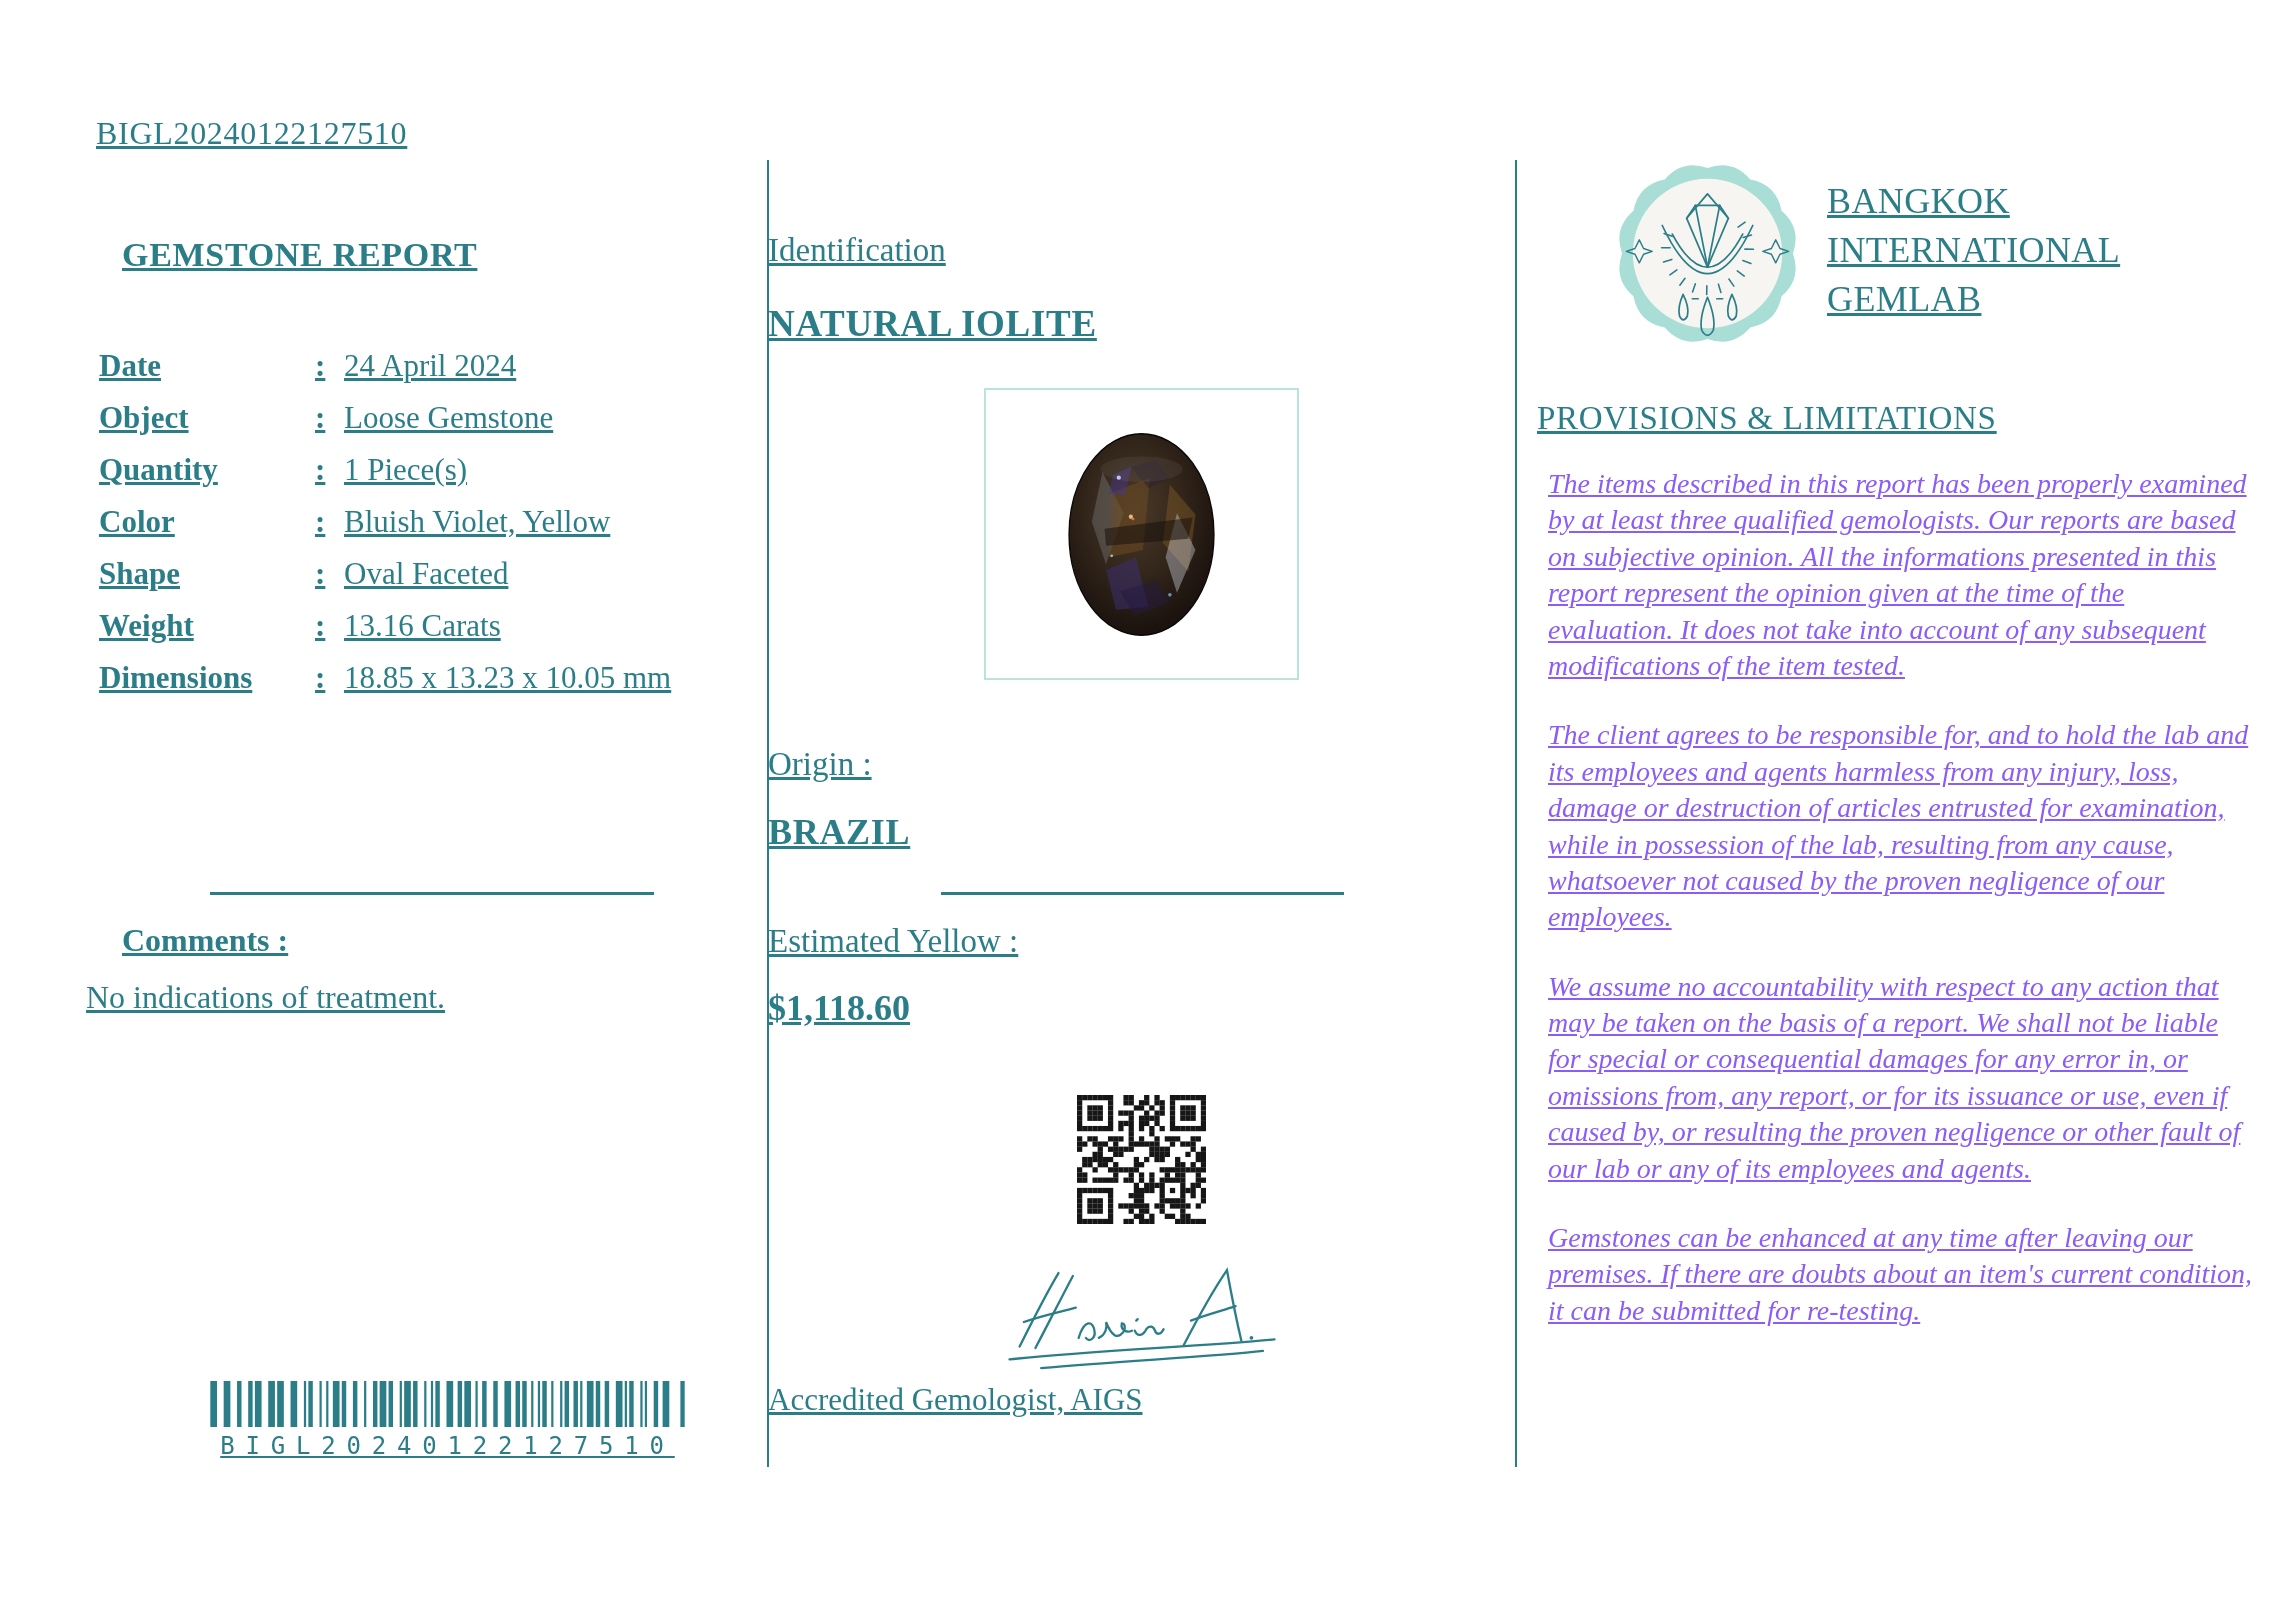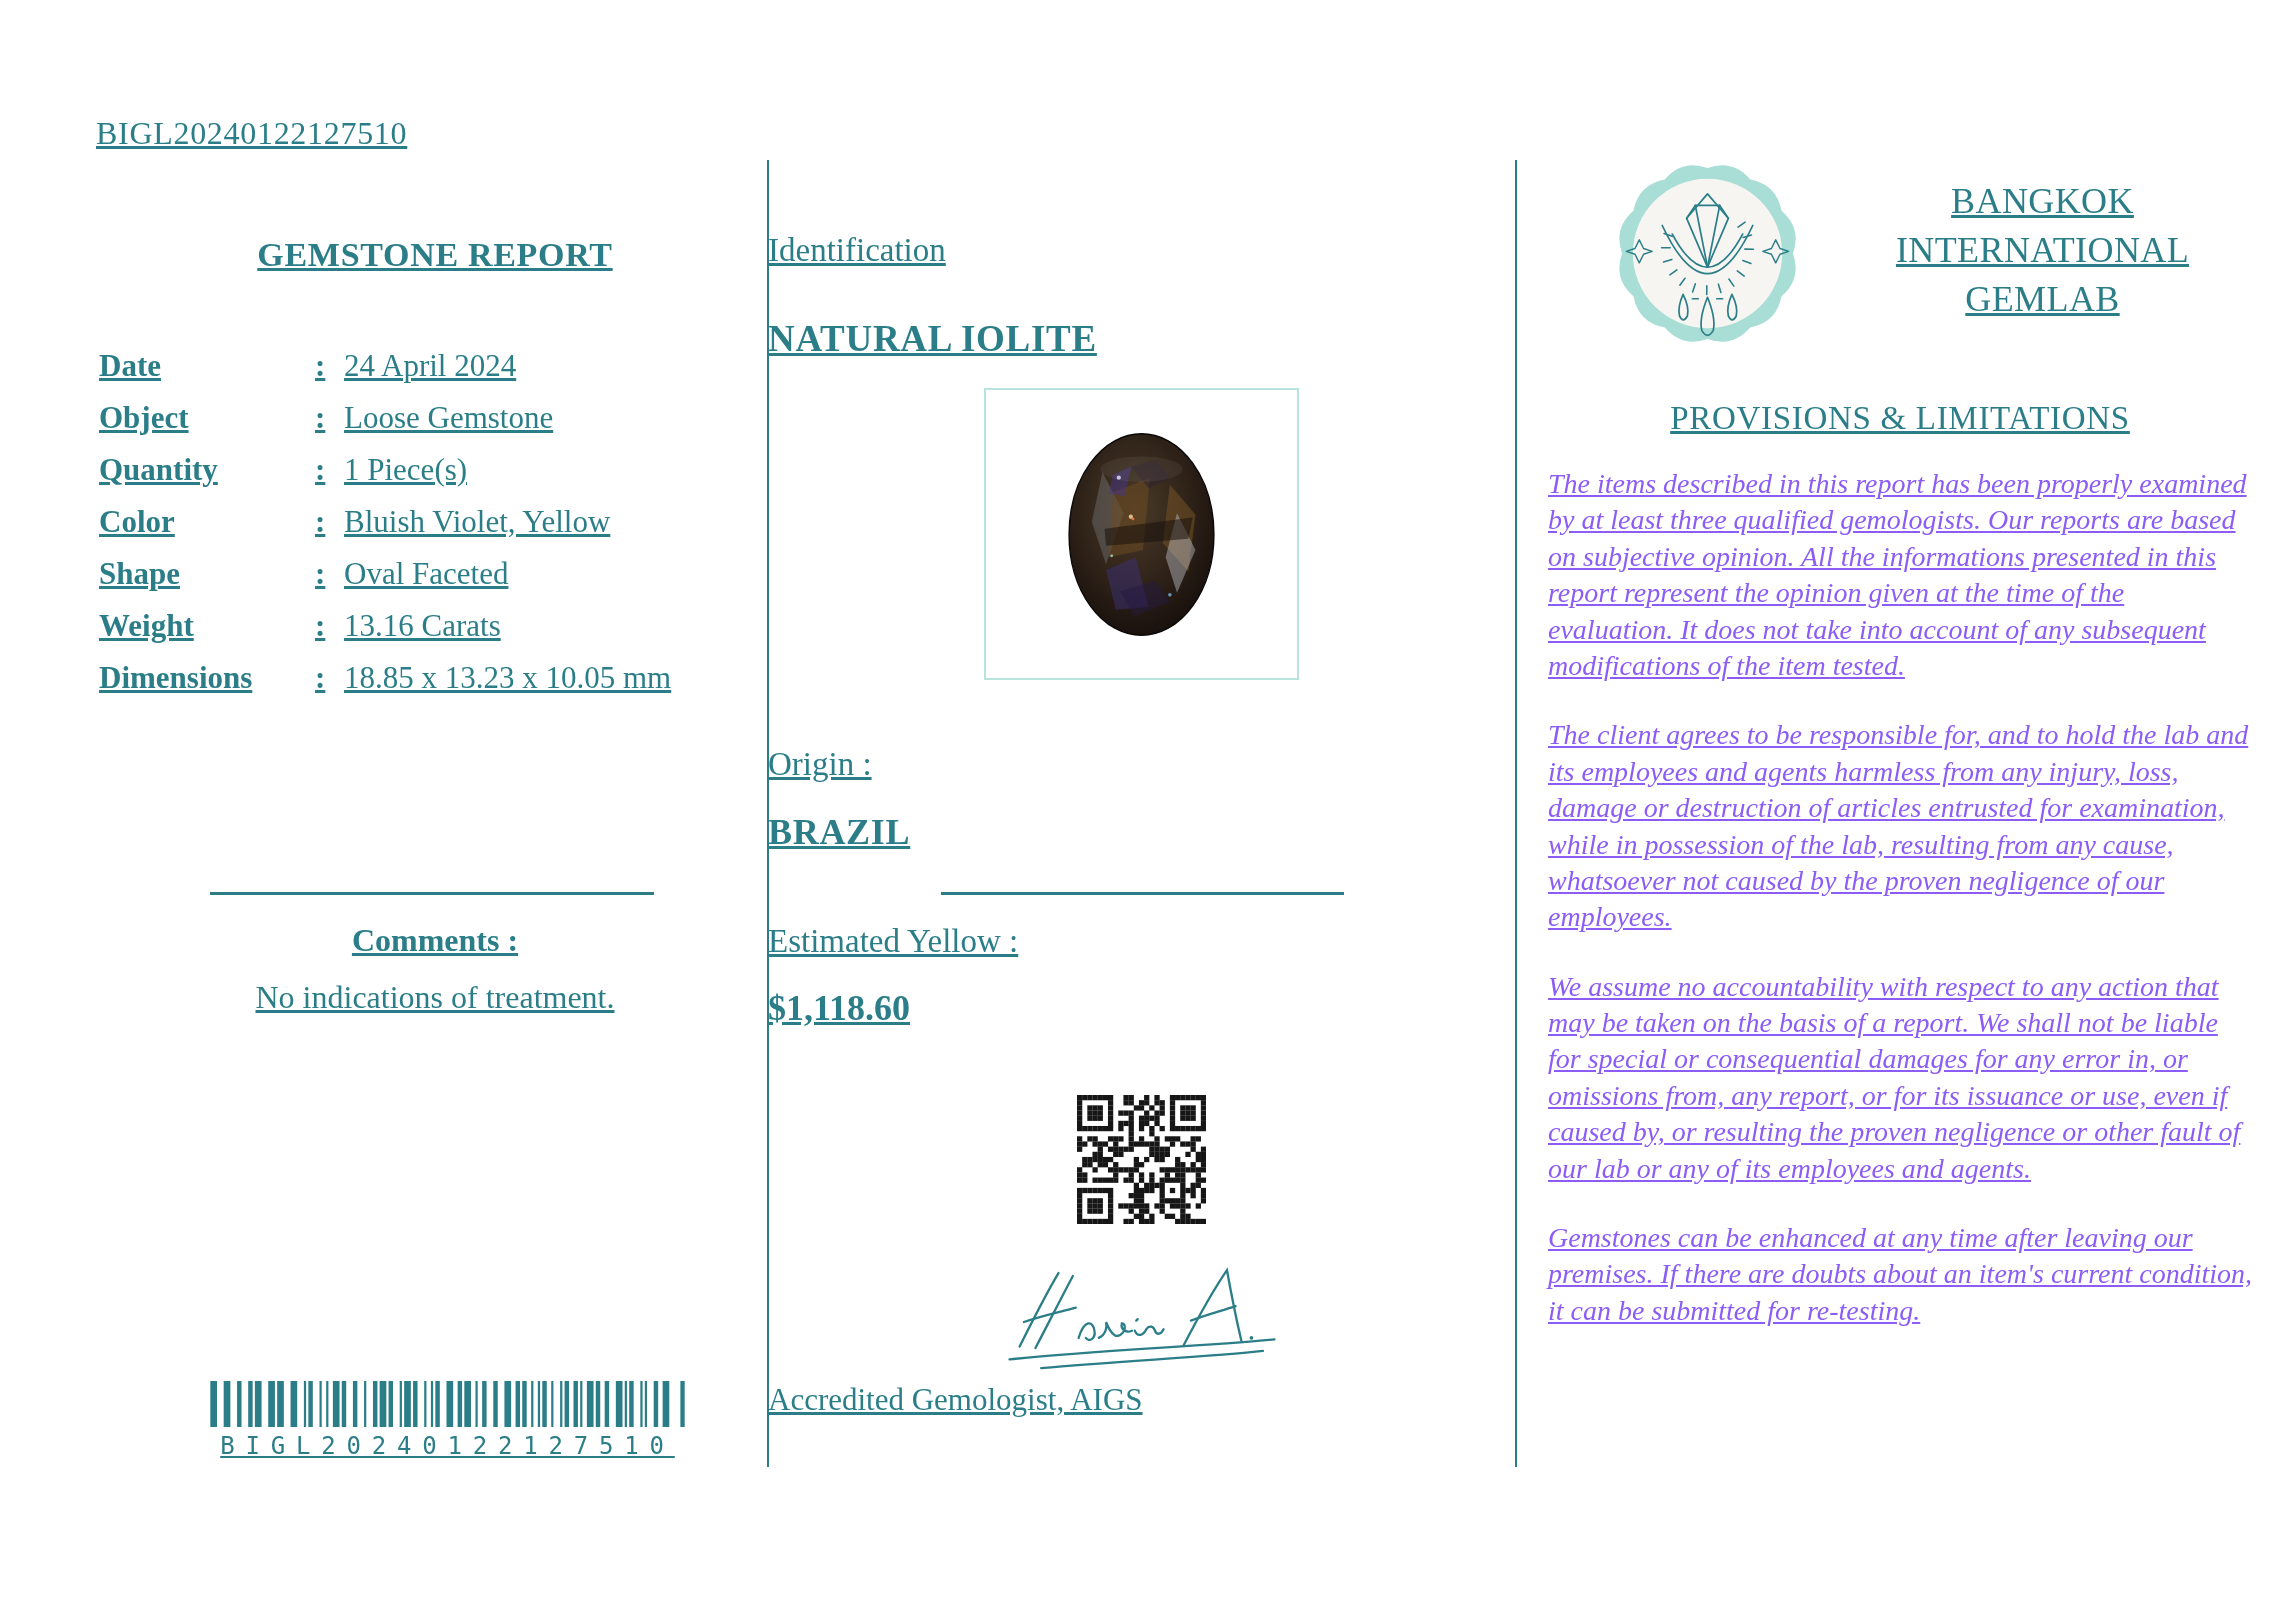--- a/index.html
+++ b/index.html
@@ -1,19 +1,19 @@
 <!DOCTYPE html>
 <html style="font-size:11.5px"><head>
 <meta charset="utf-8">
 <style>
   html,body{margin:0;padding:0;background:#ffffff;}
   .page{position:relative;width:2284px;height:1616px;background:#ffffff;overflow:hidden;
         font-family:"Liberation Serif", serif;color:#2b7e88;}
   .abs{position:absolute;text-decoration:underline;}
-  .center{text-align:center;}
+  .center{text-align:left;}
 
   
   .report-number{left:96px;top:115px;font-size:32px;letter-spacing:0.7px;}
   .report-title{left:122px;top:236px;width:626px;font-size:34px;font-weight:bold;letter-spacing:0.7px;}
   .details{left:99px;top:350px;width:633px;}
   .detail-row{display:flex;align-items:flex-end;margin-bottom:21px;font-size:31px;line-height:31px;}
   .detail-label{width:216px;font-weight:bold;}
   .detail-colon{width:29px;font-weight:bold;}
   .detail-value{flex:1;}
   .h-divider{height:2.9px;background:#2b7e88;}
@@ -24,21 +24,21 @@
   .barcode-text{margin-top:2.9px;font-family:"DejaVu Sans Mono", monospace;font-size:24px;
                 letter-spacing:10.8px;white-space:nowrap;text-align:center;}
 
   
   .v-divider{top:160px;width:2.2px;height:1307px;background:#2b7e88;}
   .v-left{left:767px;} .v-right{left:1515px;}
 
   
   .mid{left:768px;width:630px;text-align:left;}
   .identification-heading{top:232px;font-size:33px;}
-  .species-name{top:317px;font-size:37px;font-weight:bold;letter-spacing:0.7px;}
+  .species-name{top:302px;font-size:37px;font-weight:bold;letter-spacing:0.7px;}
   .gem-frame{left:984px;top:388px;width:311px;height:288px;border:2.9px solid #b9e4dd;
              display:flex;align-items:center;justify-content:center;background:#ffffff;}
   .origin-label{top:746px;font-size:33px;}
   .origin-value{top:811px;font-size:36px;font-weight:bold;letter-spacing:0.7px;}
   .value-divider{left:941px;top:892px;width:403px;}
   .value-label{top:923px;font-size:33px;}
   .value-amount{top:987px;font-size:36px;font-weight:bold;}
   .qr-wrap{left:1077px;top:1095px;width:129px;height:129px;}
   .sig-wrap{left:998px;top:1260px;width:288px;height:119px;}
   .gemologist{top:1382px;font-size:31px;}

